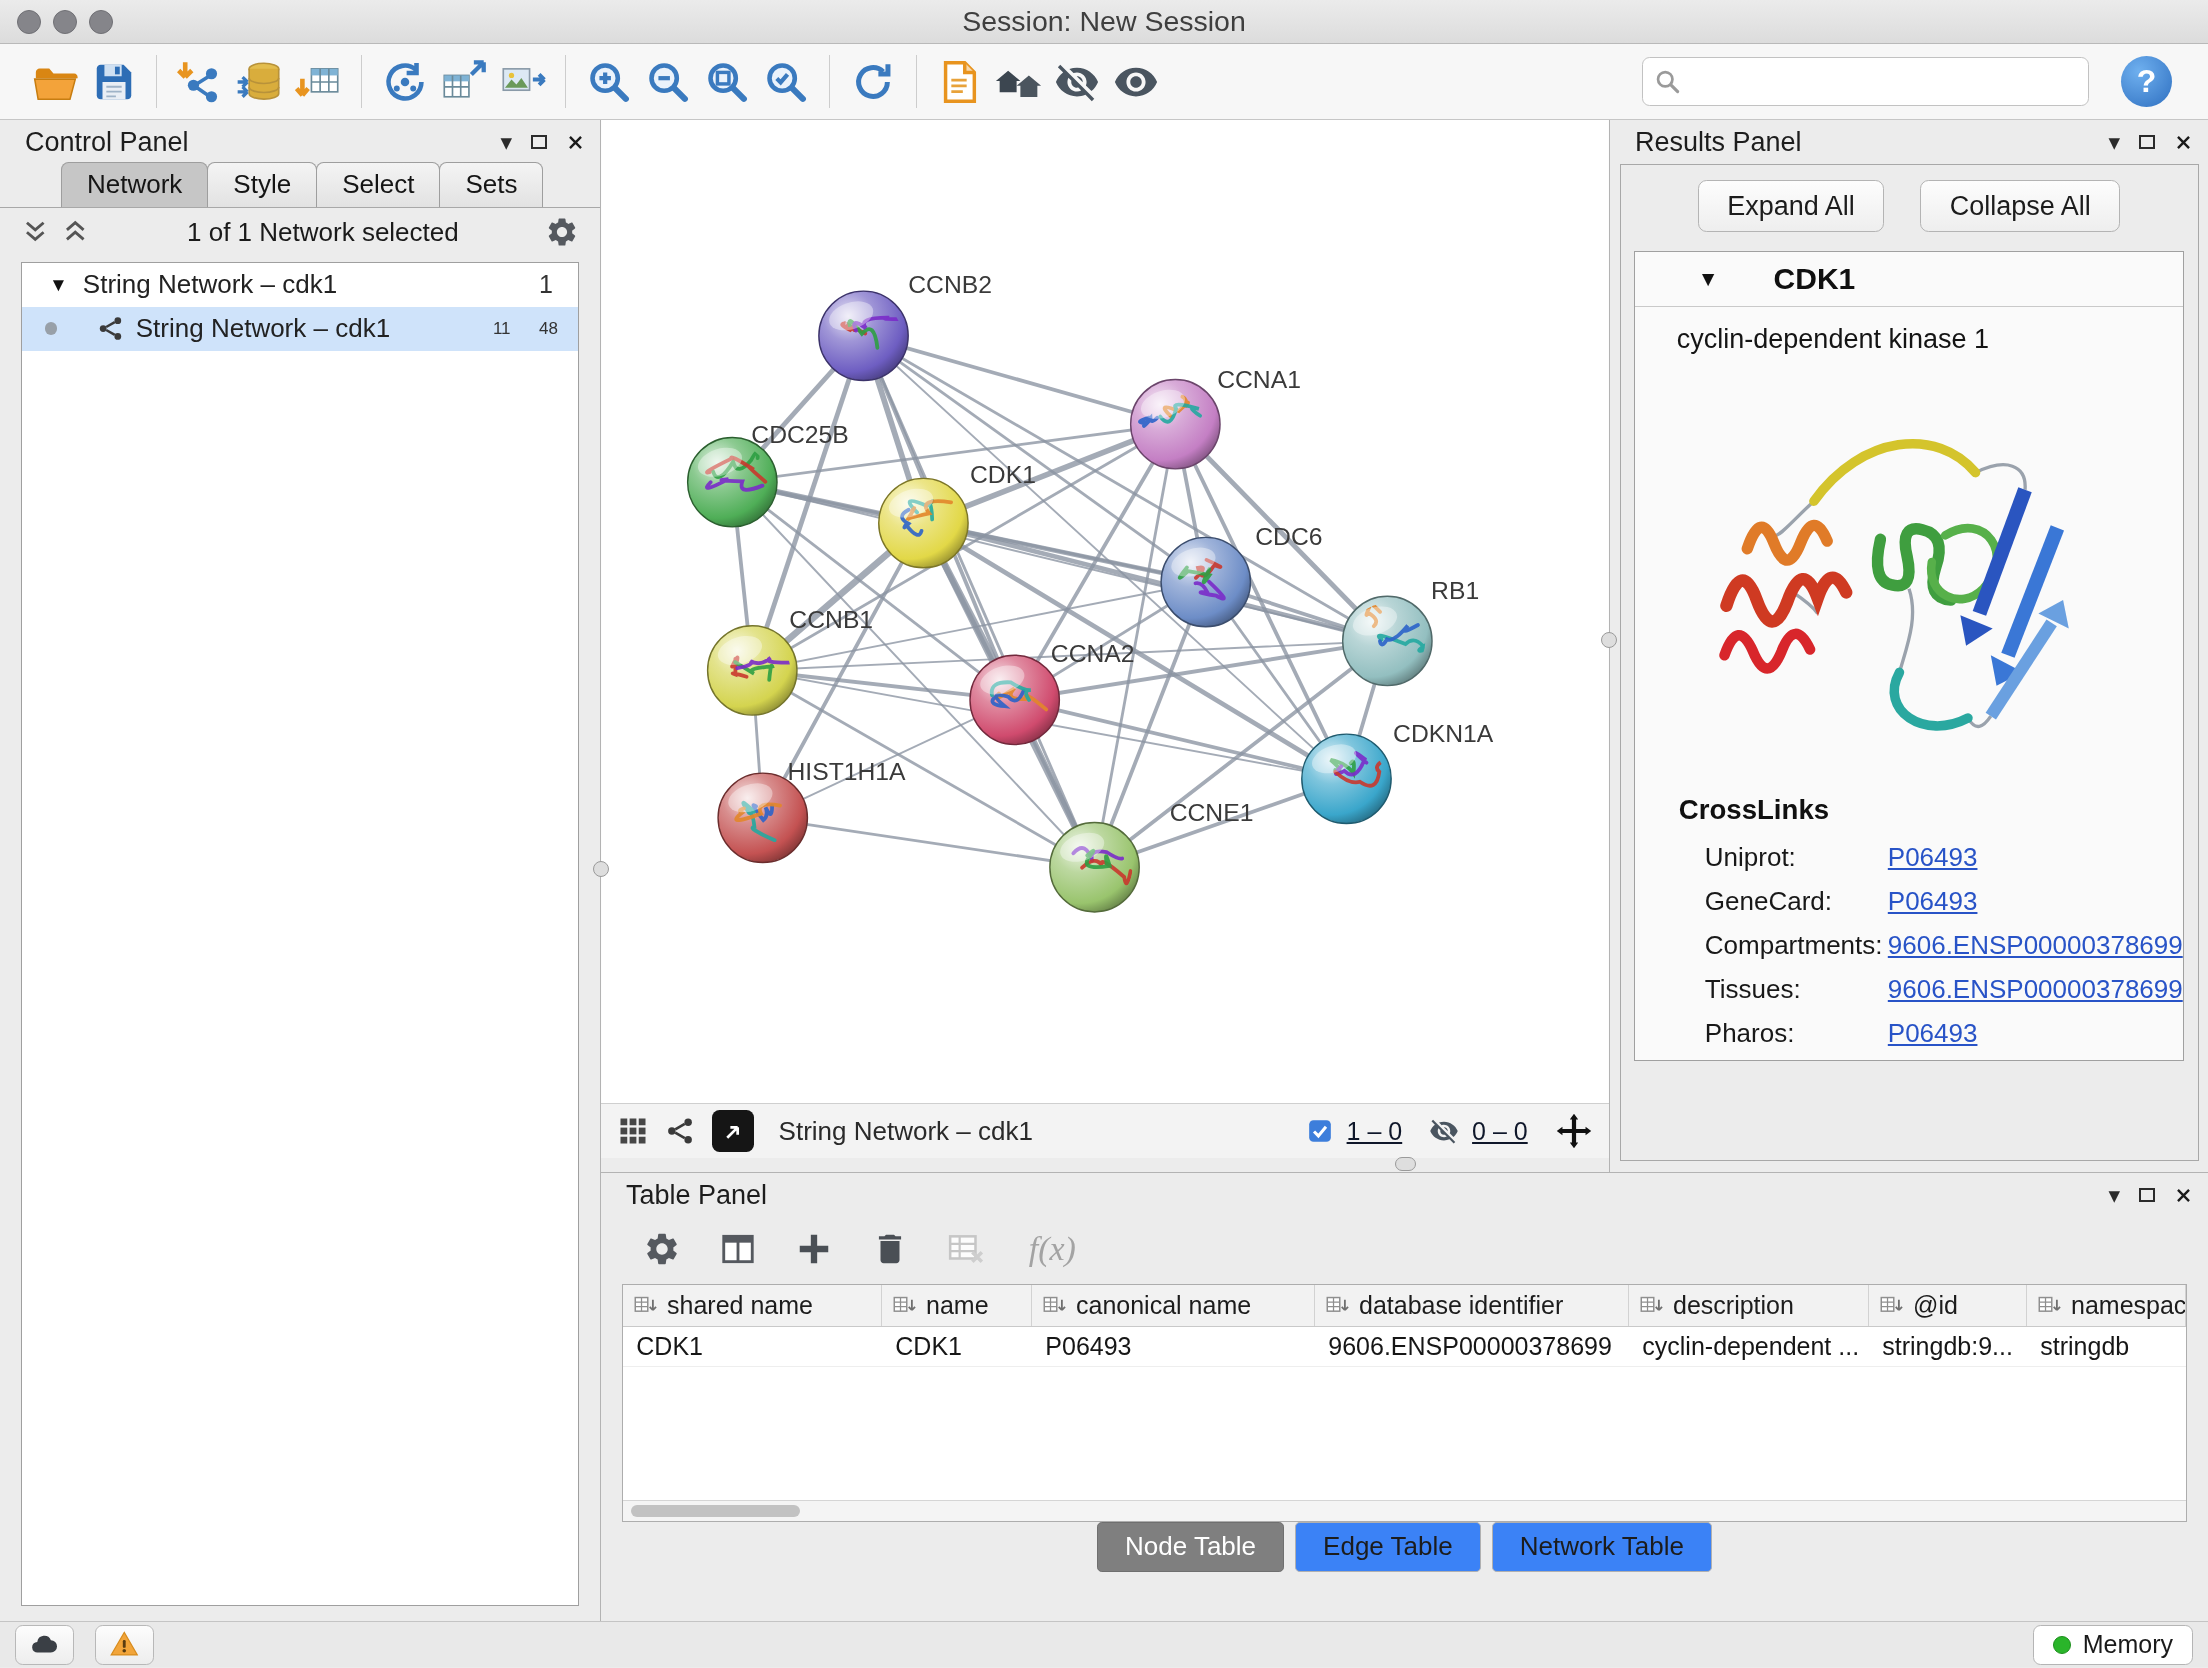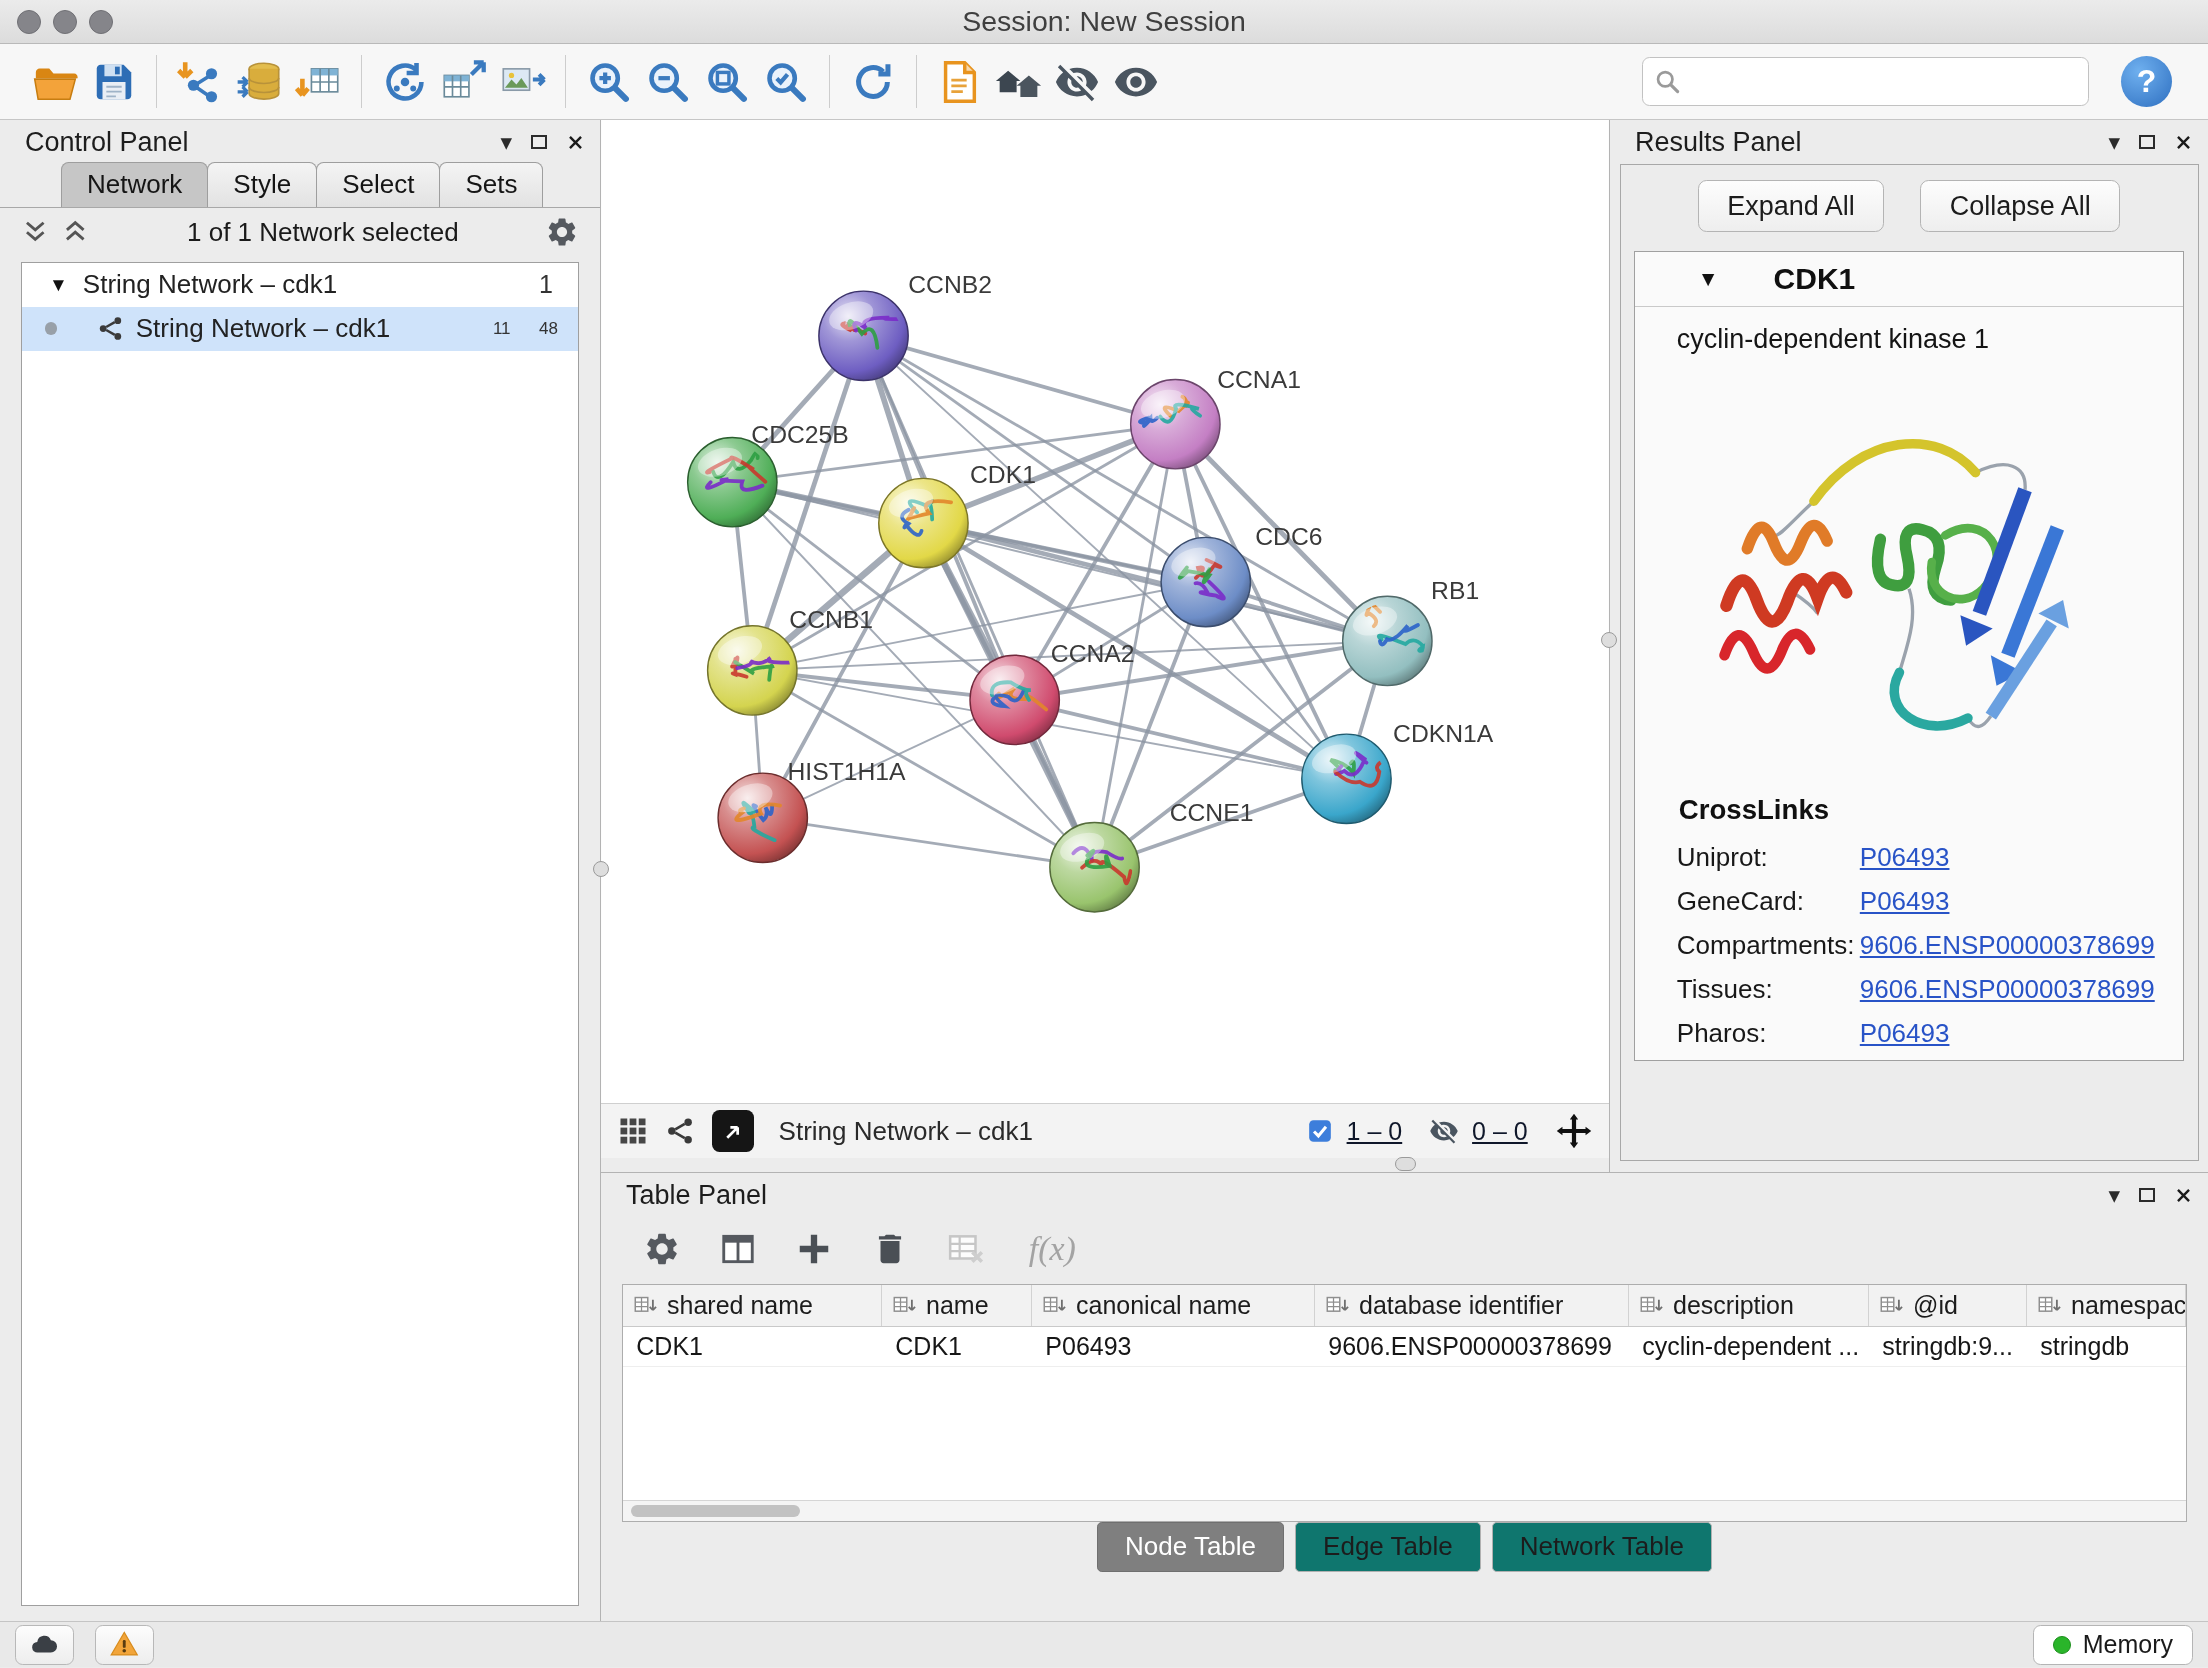--- a/index.html
+++ b/index.html
@@ -68,41 +68,41 @@
   #rp-box { margin:0 9.5px 11.4px; border:1px solid #a8a8a8; flex:1; display:flex; flex-direction:column; }
   #rp-buttons { height:82px; display:flex; align-items:center; justify-content:center; gap:36px; }
   .rp-btn { background:linear-gradient(#fdfdfd,#eeeeee); border:1px solid #b4b4b4; border-radius:8.6px; font-size:27px; color:#1c1c1c; padding:9.5px 28.5px; }
   #rp-section { margin:3.8px 13.3px; border:1px solid #a0a0a0; background:#fafafa; height:810px; display:flex; flex-direction:column; }
   #rp-sec-header { height:55px; display:flex; align-items:center; border-bottom:1px solid #c9c9c9; }
   #rp-sec-header .tri { font-size:21px; color:#111; margin-left:63px; }
   #rp-sec-title { font-size:30px; font-weight:bold; color:#101010; margin-left:55px; }
   #rp-desc { font-size:27px; color:#141414; padding:17px 0 3.8px 42px; }
   #rp-image { flex:none; display:flex; justify-content:center; padding:9.5px 0 3.8px; }
   #rp-crosslinks-title { font-size:27.6px; font-weight:bold; color:#101010; padding:13.3px 0 9.5px 44px; }
-  .cl-row { height:44px; display:flex; align-items:center; padding-left:42px; }
+  .cl-row { height:44px; display:flex; align-items:center; padding-left:70px; }
   .cl-label { width:183px; font-size:26px; color:#181818; }
   .cl-link { font-size:26px; color:#2853c7; text-decoration:underline; }
 
   
   #table-panel { left:601px; top:1172px; width:1607px; height:449px; background:#ececec; border-top:1px solid #b3b3b3; display:flex; flex-direction:column; }
   #tp-toolbar { height:63px; display:flex; align-items:center; padding-left:42px; gap:38px; }
   #tp-toolbar svg { width:38px; height:38px; }
   #tp-fx { font-family:Liberation Serif, serif; font-style:italic; font-size:34px; color:#a3a3a3; margin-left:5.7px; }
   #tp-table { margin:3.8px 21px 0; background:#fff; border:1px solid #adadad; height:238px; display:flex; flex-direction:column; }
   #tp-head { display:flex; height:42px; background:#f2f2f2; border-bottom:1px solid #c9c9c9; }
   .th { display:flex; align-items:center; gap:9.5px; padding-left:9.5px; border-right:1px solid #d2d2d2; font-size:25px; color:#1c1c1c; overflow:hidden; white-space:nowrap; }
   .th svg { width:25px; height:25px; flex:none; }
   #tp-row { display:flex; height:40px; border-bottom:1px solid #eee; }
   .td { padding-left:13.3px; display:flex; align-items:center; font-size:25px; color:#161616; overflow:hidden; white-space:nowrap; }
   .c0{width:259px;flex:none}.c1{width:150px;flex:none}.c2{width:283px;flex:none}.c3{width:314px;flex:none}.c4{width:240px;flex:none}.c5{width:158px;flex:none}.c6{flex:1}
   #tp-body { flex:1; }
   #tp-hscroll { height:21px; border-top:1px solid #d5d5d5; background:#f4f4f4; display:flex; align-items:center; }
   #tp-thumb { width:169px; height:12.4px; border-radius:6.7px; background:#c2c2c2; margin-left:7.6px; }
   #tp-tabs { height:67px; display:flex; align-items:flex-start; justify-content:center; gap:11px; }
-  .tp-tab { font-size:26px; padding:8.6px 27px; border:1px solid #b0b0b0; background:#0f766e; color:#1c1c1c; border-radius:4.8px; }
+  .tp-tab { font-size:26px; padding:8.6px 27px; border:1px solid #b0b0b0; background:#3b82f6; color:#1c1c1c; border-radius:4.8px; }
   .tp-tab.selected { background:#7f7f7f; color:#fff; border-color:#6f6f6f; }
 
   
   #statusbar { left:0; top:1621px; width:2208px; height:46px; background:#e9e9e9; border-top:1px solid #c4c4c4; display:flex; align-items:center; padding:0 15px; gap:21px; }
   .sb-btn { width:59px; height:40px; border:1px solid #b8b8b8; border-radius:7.6px; background:linear-gradient(#fdfdfd,#ededed); display:flex; align-items:center; justify-content:center; }
   .sb-btn svg { width:28.5px; height:28.5px; }
   #memory-btn { margin-left:auto; height:40px; border:1px solid #b5b5b5; border-radius:7.6px; background:#fff; display:flex; align-items:center; gap:11.4px; padding:0 19px; }
   #memory-dot { width:18px; height:18px; border-radius:50%; background:#2ab52a; border:1px solid #1d8f1d; }
   #memory-label { font-size:25px; color:#1a1a1a; }
 </style>

